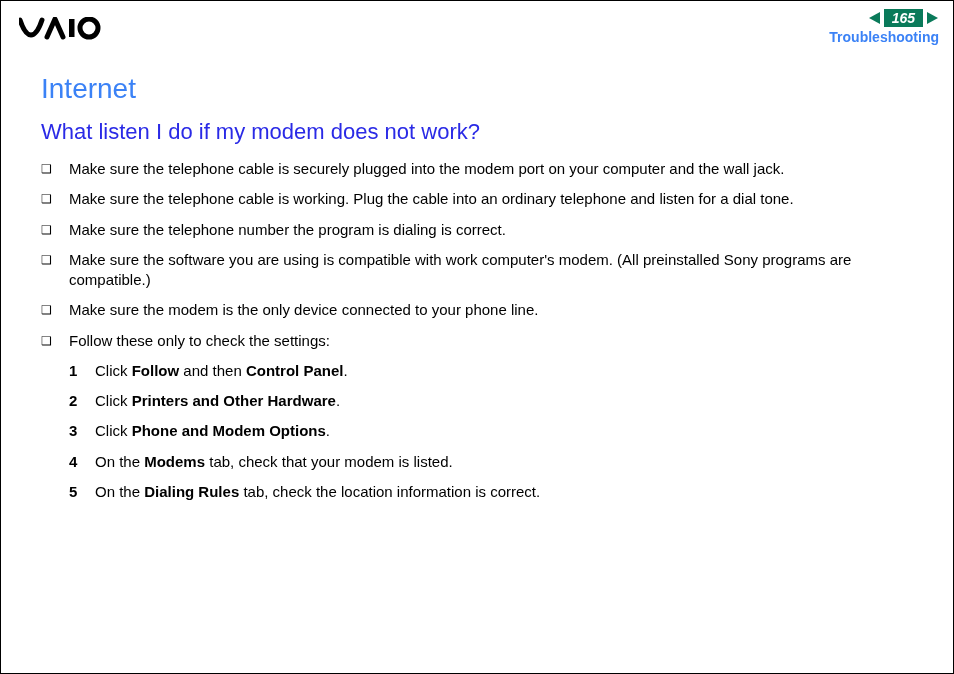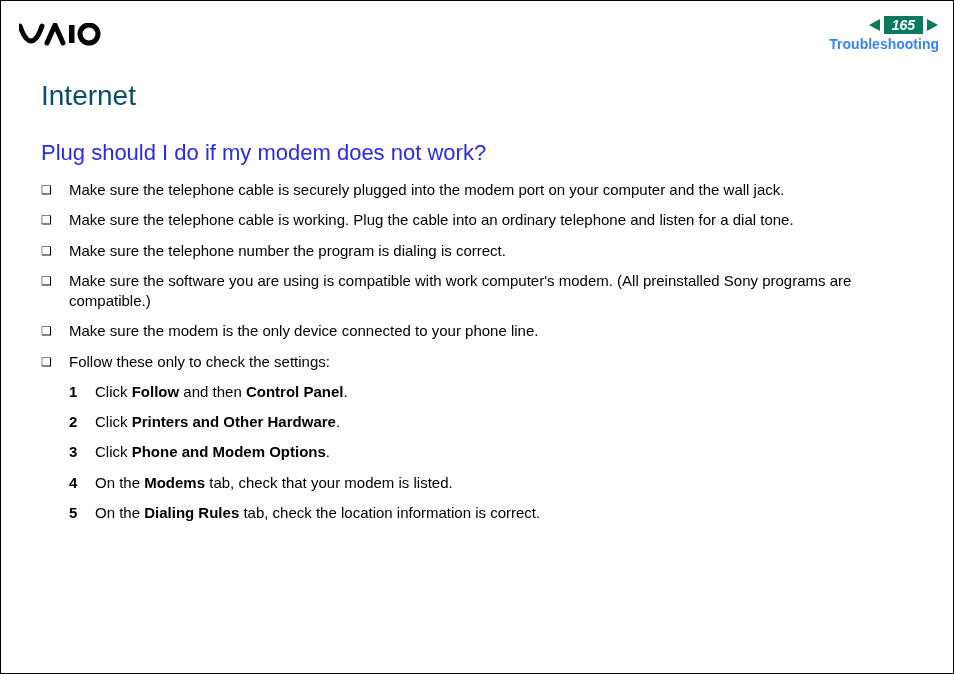--- a/index.html
+++ b/index.html
@@ -7,23 +7,22 @@
       font-family: Arial, Helvetica, sans-serif;
       width: 954px;
       height: 674px;
       background: #fff;
       position: relative;
       border: 1px solid #000;
     }
     .header {
       display: flex;
       justify-content: space-between;
-      align-items: center;
+      align-items: flex-end;
       padding: 8px 14px 0 18px;
-      margin-top: 7px;
     }
     .logo {
       margin-top: 6px;
     }
     .header-right {
       text-align: right;
     }
     .page-nav {
       display: flex;
       align-items: center;
@@ -47,22 +46,22 @@
       font-size: 14px;
       margin-top: 2px;
       color: #3b82f6;
     }
     .content {
       padding: 28px 28px 0 40px;
     }
     h1 {
       font-size: 28px;
       font-weight: normal;
-      color: #0c4a6e;
-      margin-bottom: 28px;
+      color: #3b82f6;
+      margin-bottom: 14px;
     }
     h2 {
       font-size: 22px;
       font-weight: normal;
       color: #2a2ae6;
       margin-bottom: 14px;
     }
     .bullet-list {
       list-style: none;
     }
@@ -126,21 +125,21 @@
             <polygon points="2,1 2,13 13,7" fill="#0a7a5a"></polygon>
           </svg>
       </span>
     </div>
     <div class="section-name">Troubleshooting</div>
   </div>
 </div>
 
 <div class="content">
   <h1>Internet</h1>
-  <h2>Plug should I do if my modem does not work?</h2>
+  <h2>What listen I do if my modem does not work?</h2>
 
   <ul class="bullet-list">
     <li class="bullet-item">
       <span class="bullet-marker">❑</span>
       <span class="bullet-text">Make sure the telephone cable is securely plugged into the modem port on your computer and the wall jack.</span>
     </li>
     <li class="bullet-item">
       <span class="bullet-marker">❑</span>
       <span class="bullet-text">Make sure the telephone cable is working. Plug the cable into an ordinary telephone and listen for a dial tone.</span>
     </li>

